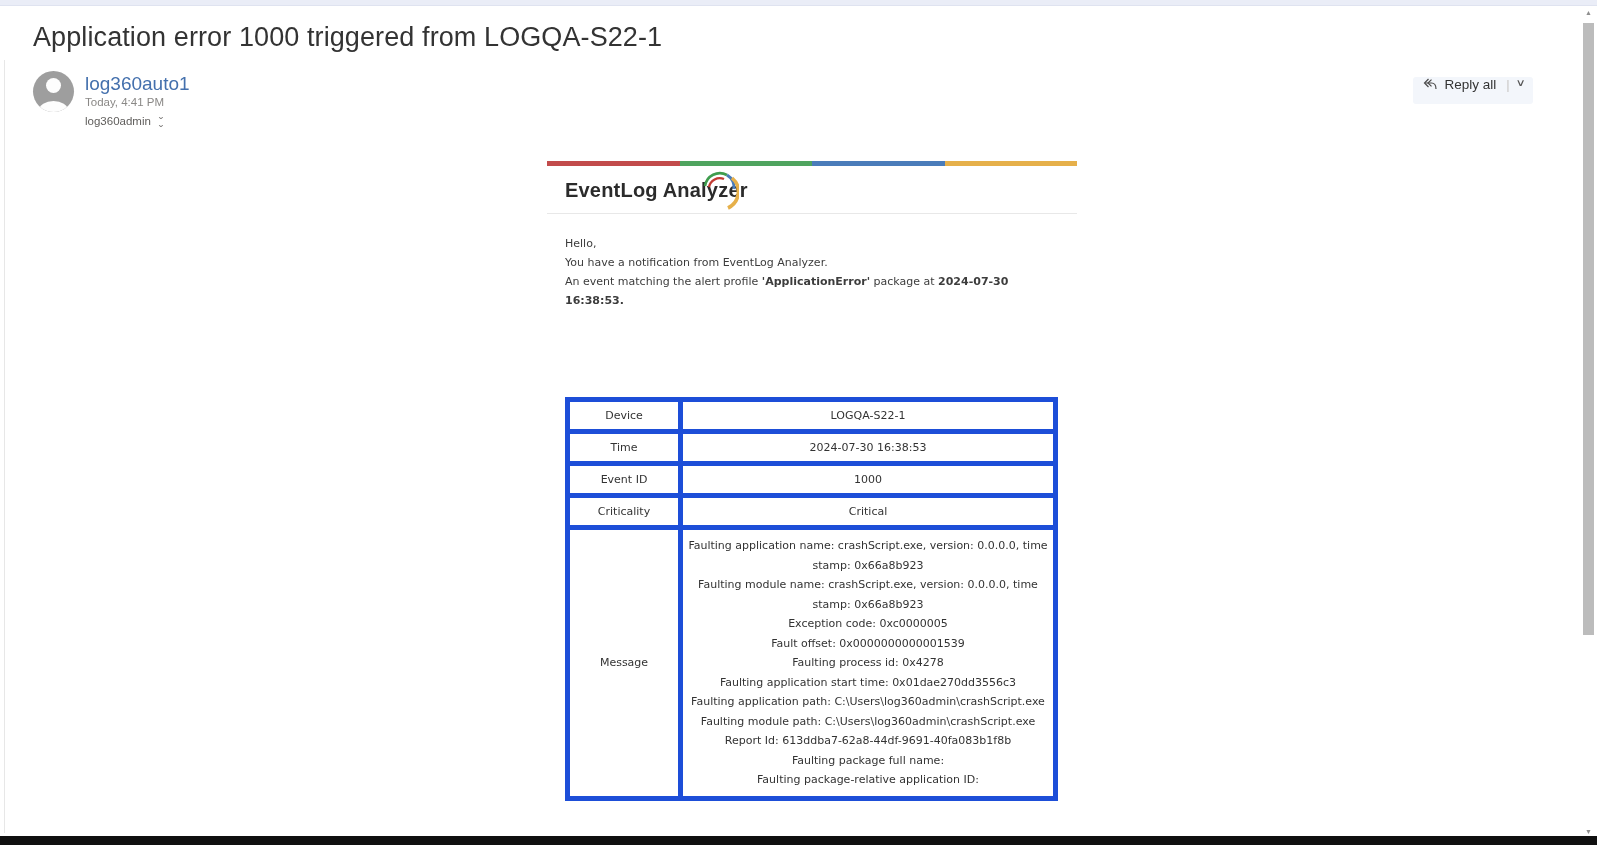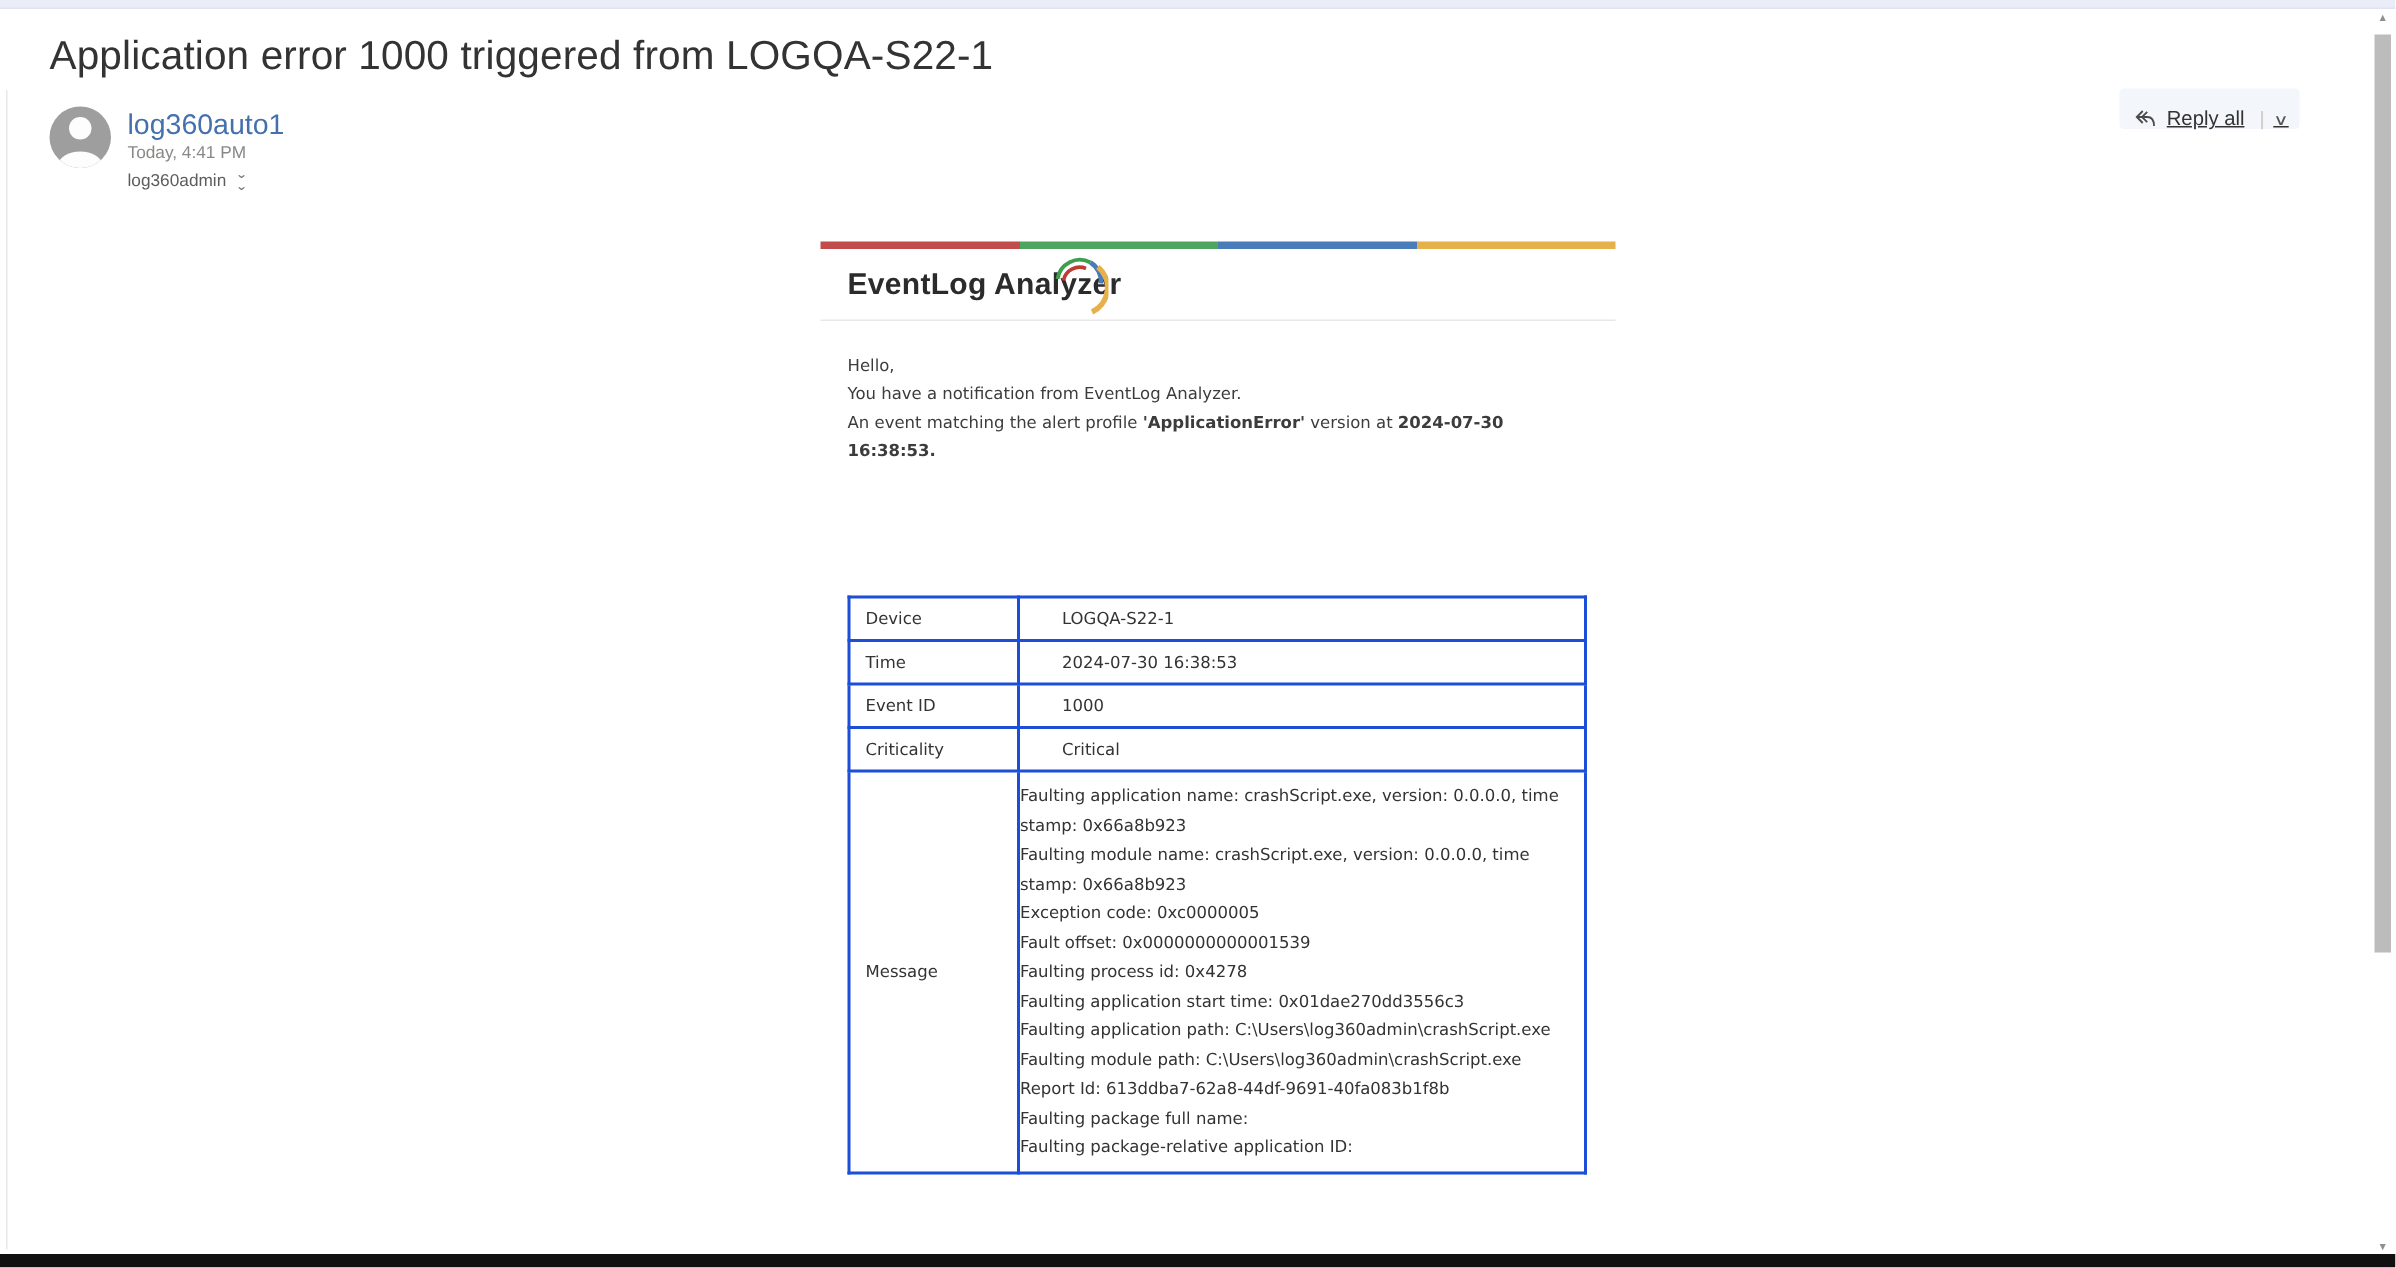--- a/index.html
+++ b/index.html
@@ -25,23 +25,23 @@
     border-radius:50% 50% 0 0; background:#fdfdfd; }
   .sender-meta { margin-left:11px; padding-top:4px; }
   .sender-name { color:#4470ad; font-size:19px; line-height:17px; cursor:pointer; }
   .sender-time { color:#8a8886; font-size:11.5px; margin-top:4px; }
   .sender-to { color:#5f5d5b; font-size:11.5px; margin-top:5px; display:flex; align-items:center; cursor:pointer; }
   .dbl-chevron { display:inline-block; margin-left:6px; color:#737170; font-size:10px;
     line-height:8px; letter-spacing:-1px; }
   .dbl-chevron span { display:block; transform:scaleY(0.8); }
 
   
-  .replyall-btn { position:absolute; right:64px; top:59px; height:27px; display:flex;
-    align-items:flex-end; background:#f3f6fb; border-radius:3px; padding:0 9px;
-    color:#333; font-size:13.5px; cursor:pointer;text-decoration:underline; }
+  .replyall-btn { position:absolute; right:64px; top:77px; height:27px; display:flex;
+    align-items:flex-start; background:#f3f6fb; border-radius:3px; padding:0 9px;
+    color:#333; font-size:13.5px; cursor:pointer; }
   .replyall-btn .ricon { margin-right:7px; display:flex; }
   .replyall-sep { color:#c9c7c5; margin:0 7px 0 10px; font-size:13px; }
   .replyall-chev { font-size:10px; color:#555; transform:scaleX(1.4); }
 
   
   .email-wrap { position:absolute; left:547px; top:161px; width:530px; }
   .color-bar { height:5px; display:flex; }
   .color-bar div { flex:1; }
 
   .logo-row { padding:13px 18px 11px; border-bottom:1px solid #e8e8e8; position:relative; }
@@ -49,21 +49,21 @@
   .logo-swoosh { position:absolute; left:150px; top:2px; }
 
   .body-text { padding:20px 18px 0; font-family:"DejaVu Sans", sans-serif;
     font-size:11px; color:#3c3c3c; }
   .body-line { line-height:19px; }
   .bold { font-weight:700; }
   .section-title { margin-top:28px; line-height:19px; color:#4a4a4a; }
 
   table.details { margin-top:87px; width:493px; border-collapse:collapse;
     font-family:"DejaVu Sans", sans-serif; font-size:11px; color:#333; }
-  table.details td { border:2px solid #1d4ed8; vertical-align:middle; }
+  table.details td { border:5px solid #1d4ed8; vertical-align:middle;text-align:center; }
   td.lbl { width:113px; padding:7px 10px; }
   td.val { padding:7px 28px; }
   td.msg-val { padding:6px 0; }
   .msg-line { line-height:19.5px; }
 
   
   .vscroll { position:absolute; right:0; top:6px; bottom:9px; width:17px; }
   .vscroll .arrow { position:absolute; left:0; width:17px; text-align:center;
     color:#8f8f8f; font-size:7px; cursor:pointer; }
   .vscroll .arrow.up { top:3px; }
@@ -129,21 +129,21 @@
         <path d="M12 19 A11 11 0 0 1 27 11" fill="none" stroke="#c23b33" stroke-width="2.4"></path>
         <path d="M30 7 A15 15 0 0 1 37 21" fill="none" stroke="#4a7cba" stroke-width="3"></path>
         <path d="M35 10 A18 18 0 0 1 31 40" fill="none" stroke="#e6b04a" stroke-width="3.6"></path>
       </svg>
     </span>
   </div>
 
   <div class="body-text">
     <div class="body-line">Hello,</div>
     <div class="body-line">You have a notification from EventLog Analyzer.</div>
-    <div class="body-line"><span>An event matching the alert profile </span><span class="bold">'ApplicationError'</span><span> version at </span><span class="bold">2024-07-30 16:38:53.</span></div>
+    <div class="body-line"><span>An event matching the alert profile </span><span class="bold">'ApplicationError'</span><span> package at </span><span class="bold">2024-07-30 16:38:53.</span></div>
 
 
     <table class="details">
       <tbody>
           <tr>
         <td class="lbl">Device</td>
         <td class="val">LOGQA-S22-1</td>
       </tr>
       <tr>
         <td class="lbl">Time</td>

